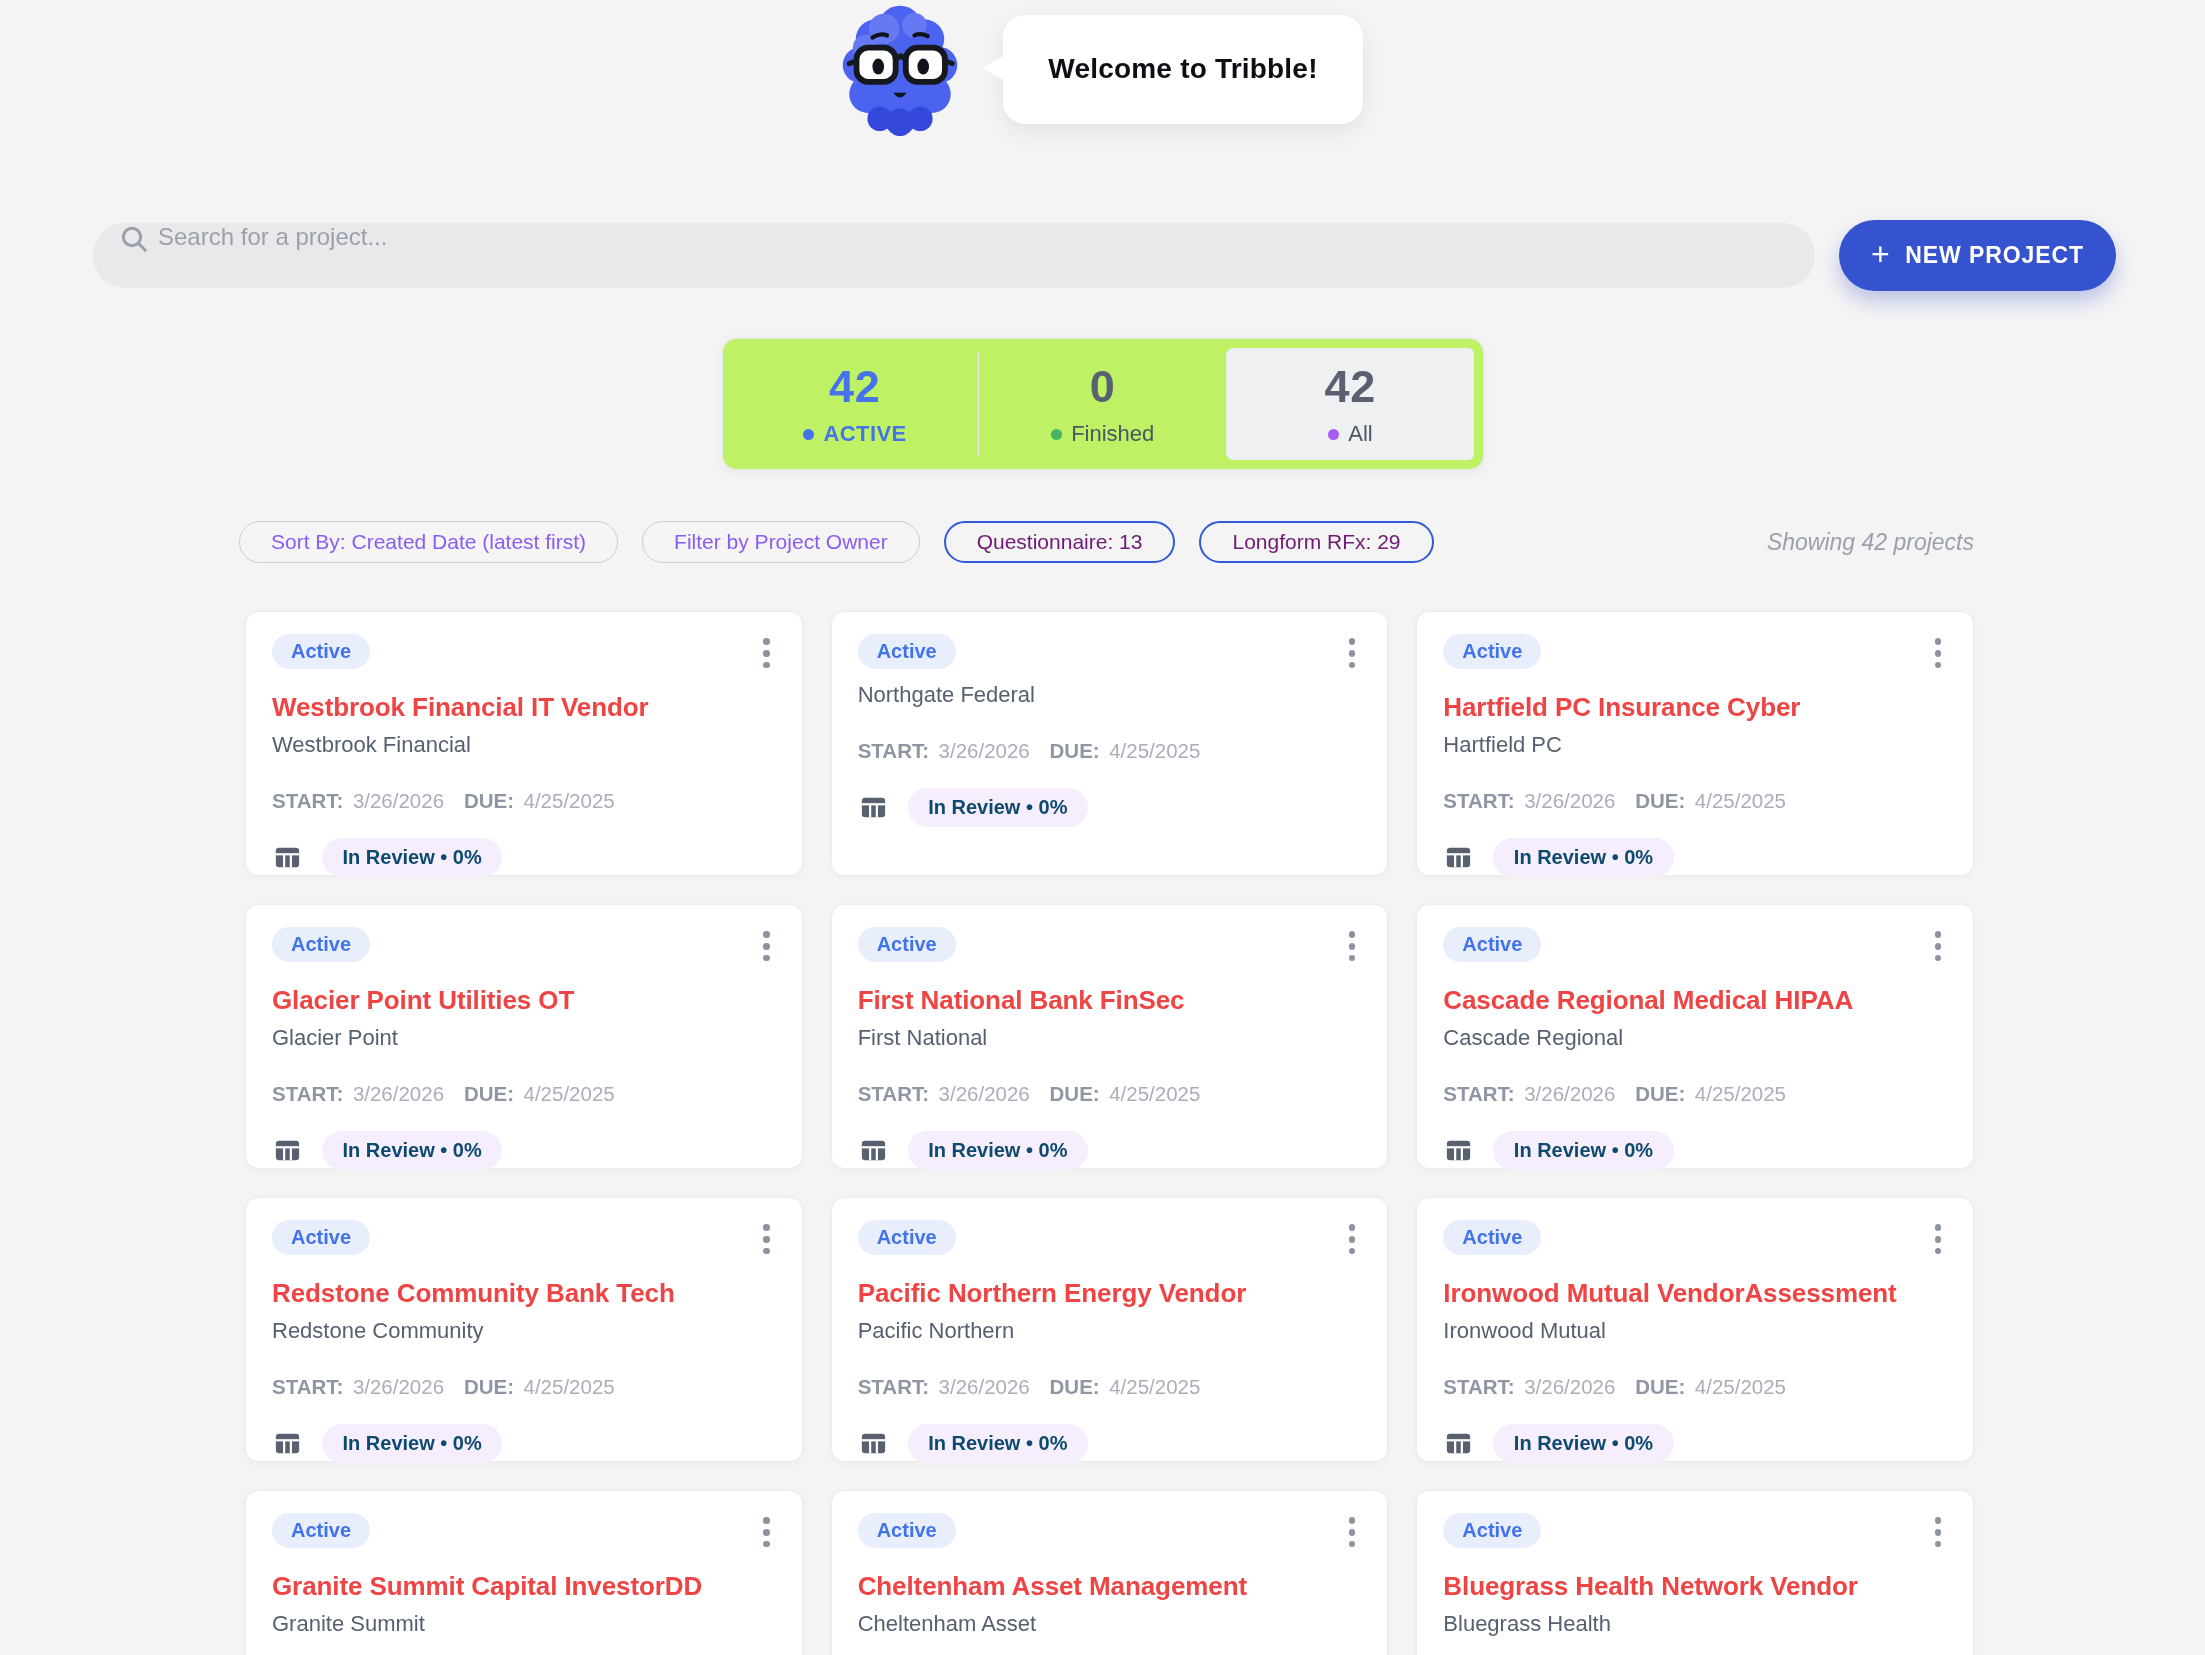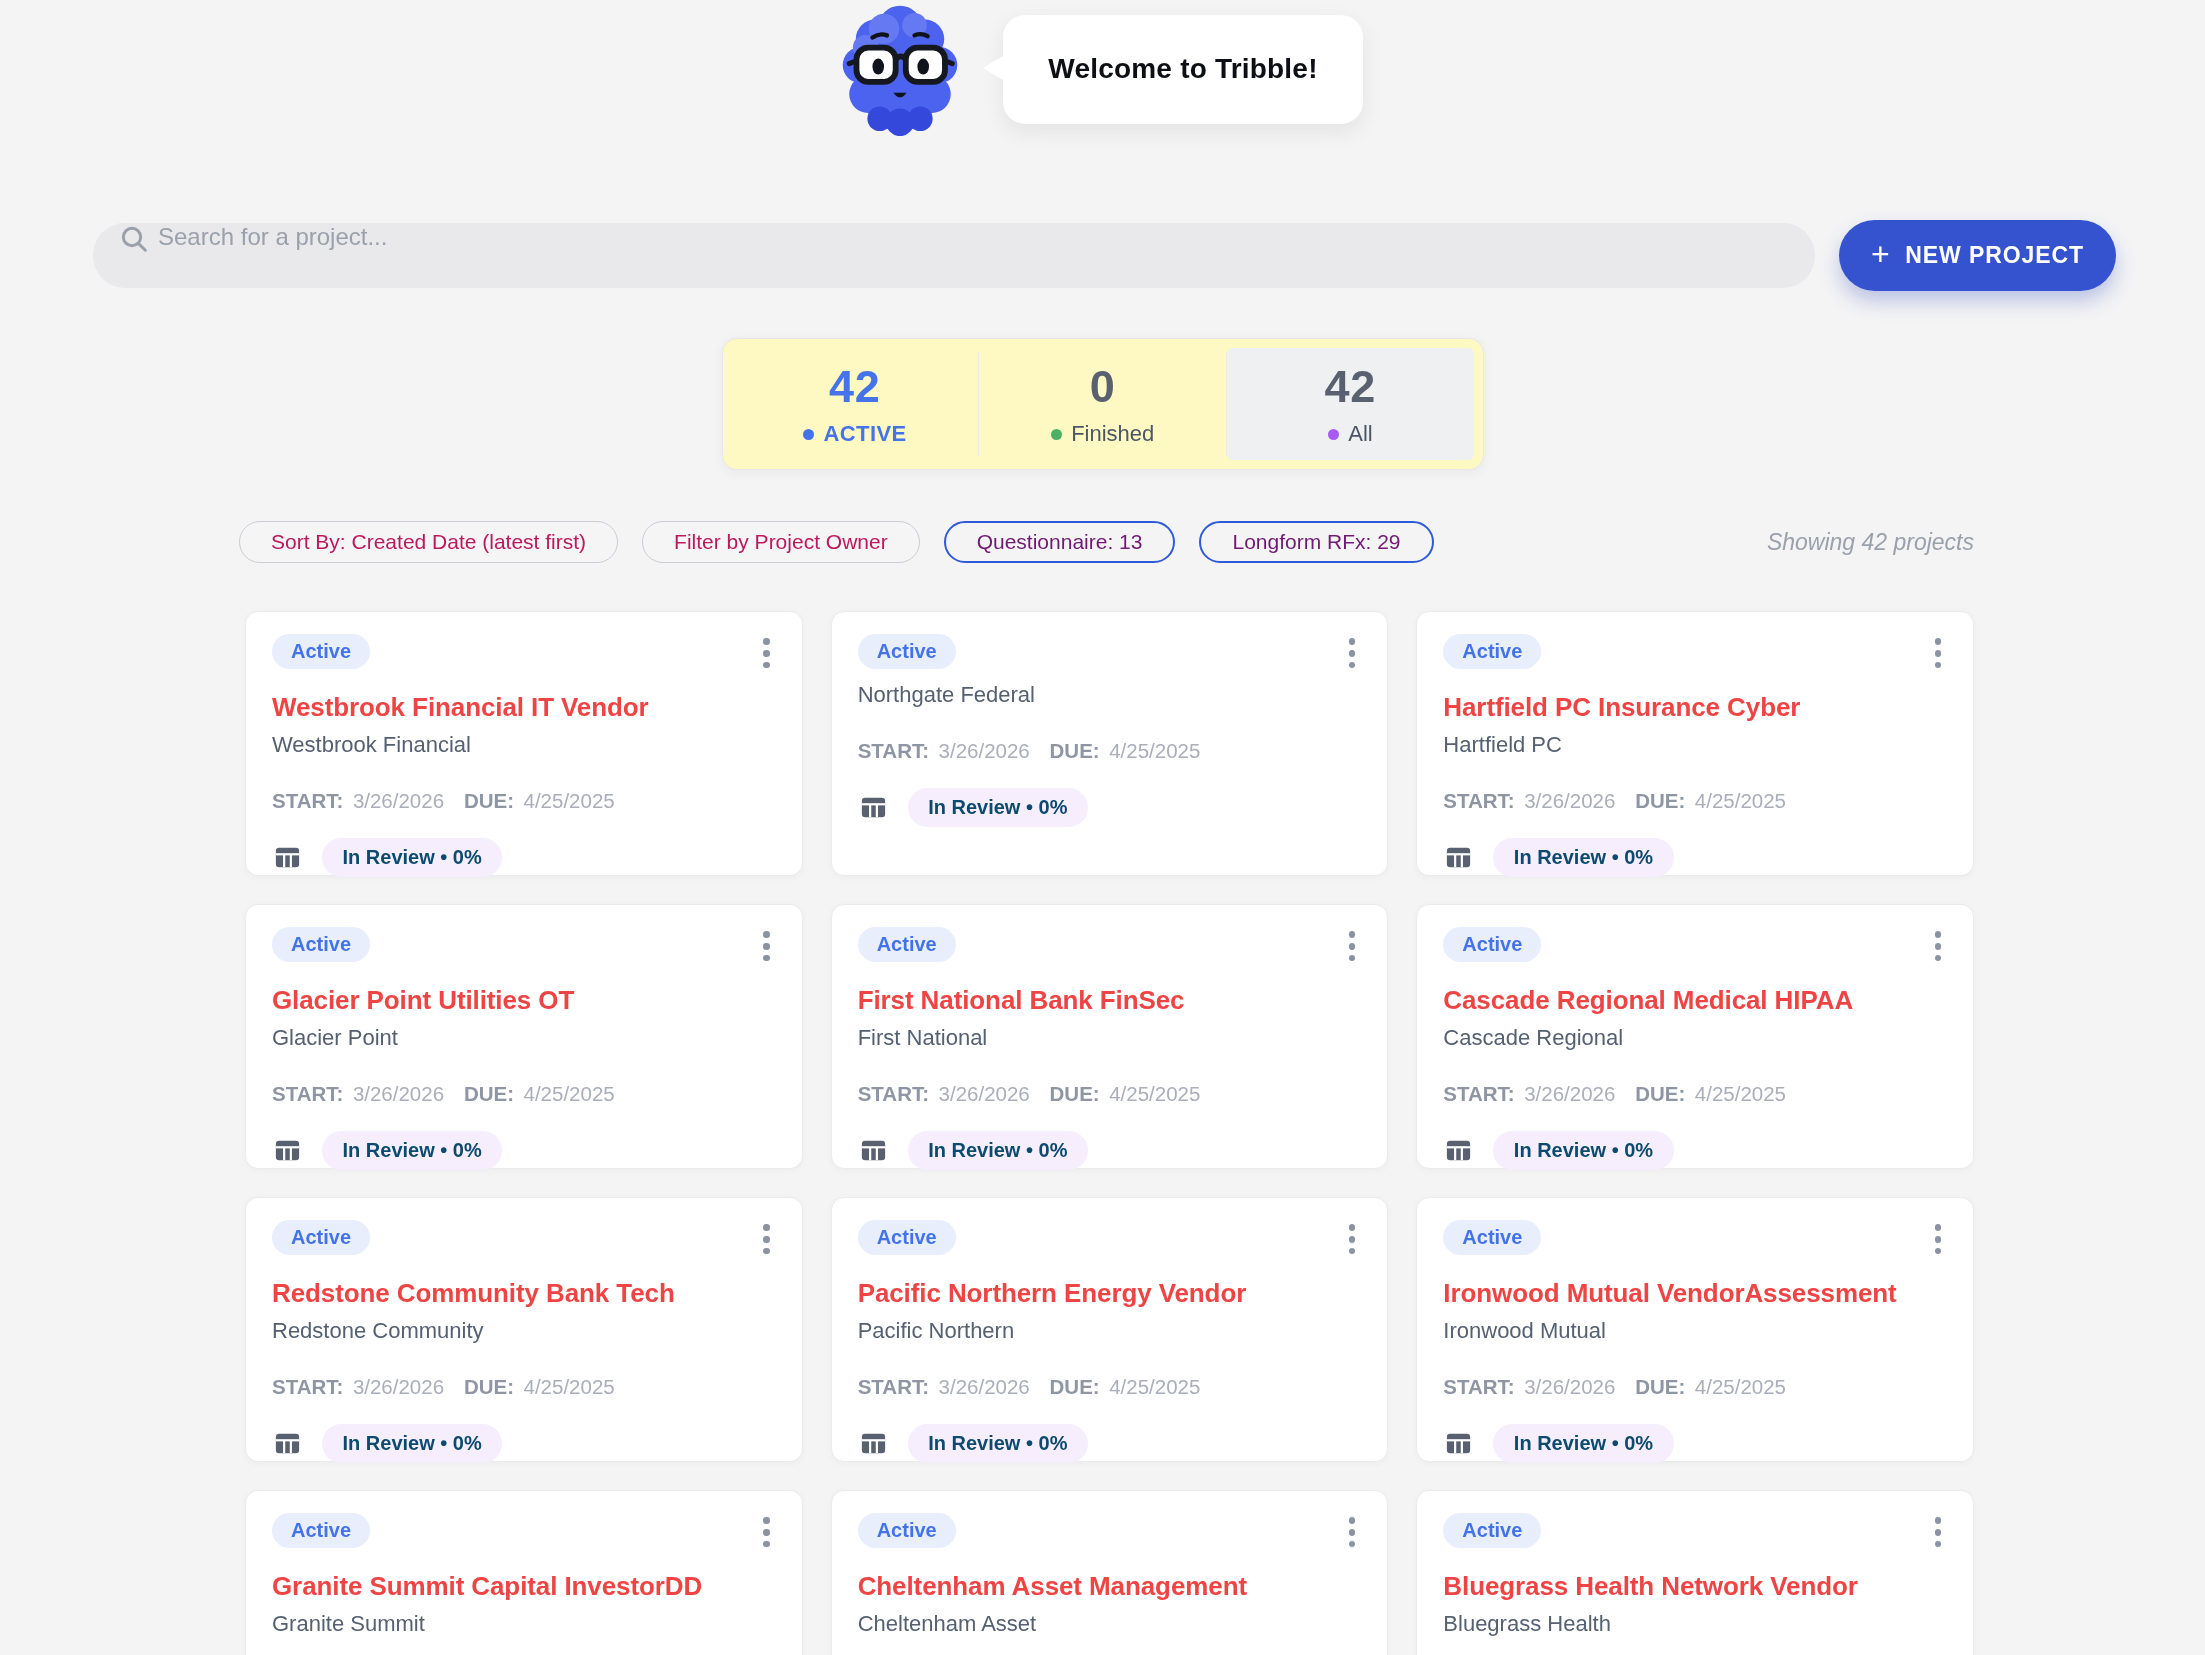--- a/index.html
+++ b/index.html
@@ -46,21 +46,21 @@
     font-family: "Liberation Sans", sans-serif;
     font-size: 23px; font-weight: 600; letter-spacing: 0.9px;
     display: flex; align-items: center; justify-content: center; gap: 14.7px;
     box-shadow: 0 10.3px 19px rgba(43,69,186,0.28);
   }
   .btn-new-project .plus { font-size: 32px; font-weight: 400; line-height: 1; margin-top: -2.9px; }
 
   
   .stats-card {
     width: 762px; height: 132px; margin: 47px auto 0;
-    background: #fef9c3; border: 0.7px solid #e6e7e9; border-radius: 14.7px;
+    background: #bef264; border: 0.7px solid #e6e7e9; border-radius: 14.7px;
     box-shadow: 0 2.9px 11.7px rgba(0,0,0,0.05);
     display: flex; padding: 8.8px;
   }
   .stat {
     flex: 1; display: flex; flex-direction: column; align-items: center;
     justify-content: center; gap: 8.8px; cursor: pointer; border-radius: 5.9px;
   }
   .stat-sep { width: 0.7px; background: #eaebed; margin: 4.4px 0; }
   .stat-value { font-size: 45px; font-weight: 700; color: #596170; letter-spacing: 0.7px; }
   .stat-label { font-size: 22px; color: #4d5664; display: flex; align-items: center; gap: 9.5px; }
@@ -71,21 +71,21 @@
   .dot-blue { background: #4573e9; }
   .dot-green { background: #4cb263; }
   .dot-purple { background: #a85bf2; }
 
   
   .filter-row { display: flex; align-items: center; gap: 24px; margin: 51px 231px 0 239px; }
   .pill-btn {
     height: 42px; padding: 0 31px; border-radius: 22px;
     display: flex; align-items: center; white-space: nowrap;
     font-family: "Liberation Sans", sans-serif; font-size: 21px; cursor: pointer;
-    background: #f5f5f6; border: 1.5px solid #cbcdd2; color: #be185d;
+    background: #f5f5f6; border: 1.5px solid #cbcdd2; color: #8b5cf6;
   }
   .pill-btn.blue { background: transparent; border: 2.2px solid #2f5ad8; color: #701a75; font-weight: 500; }
   .showing { margin-left: auto; font-size: 23px; font-style: italic; color: #9aa0ac; }
 
   
   .grid {
     margin: 48px 0 0 245px; width: 1729px;
     display: grid; grid-template-columns: repeat(3, 1fr); gap: 28px;
   }
   .card {

